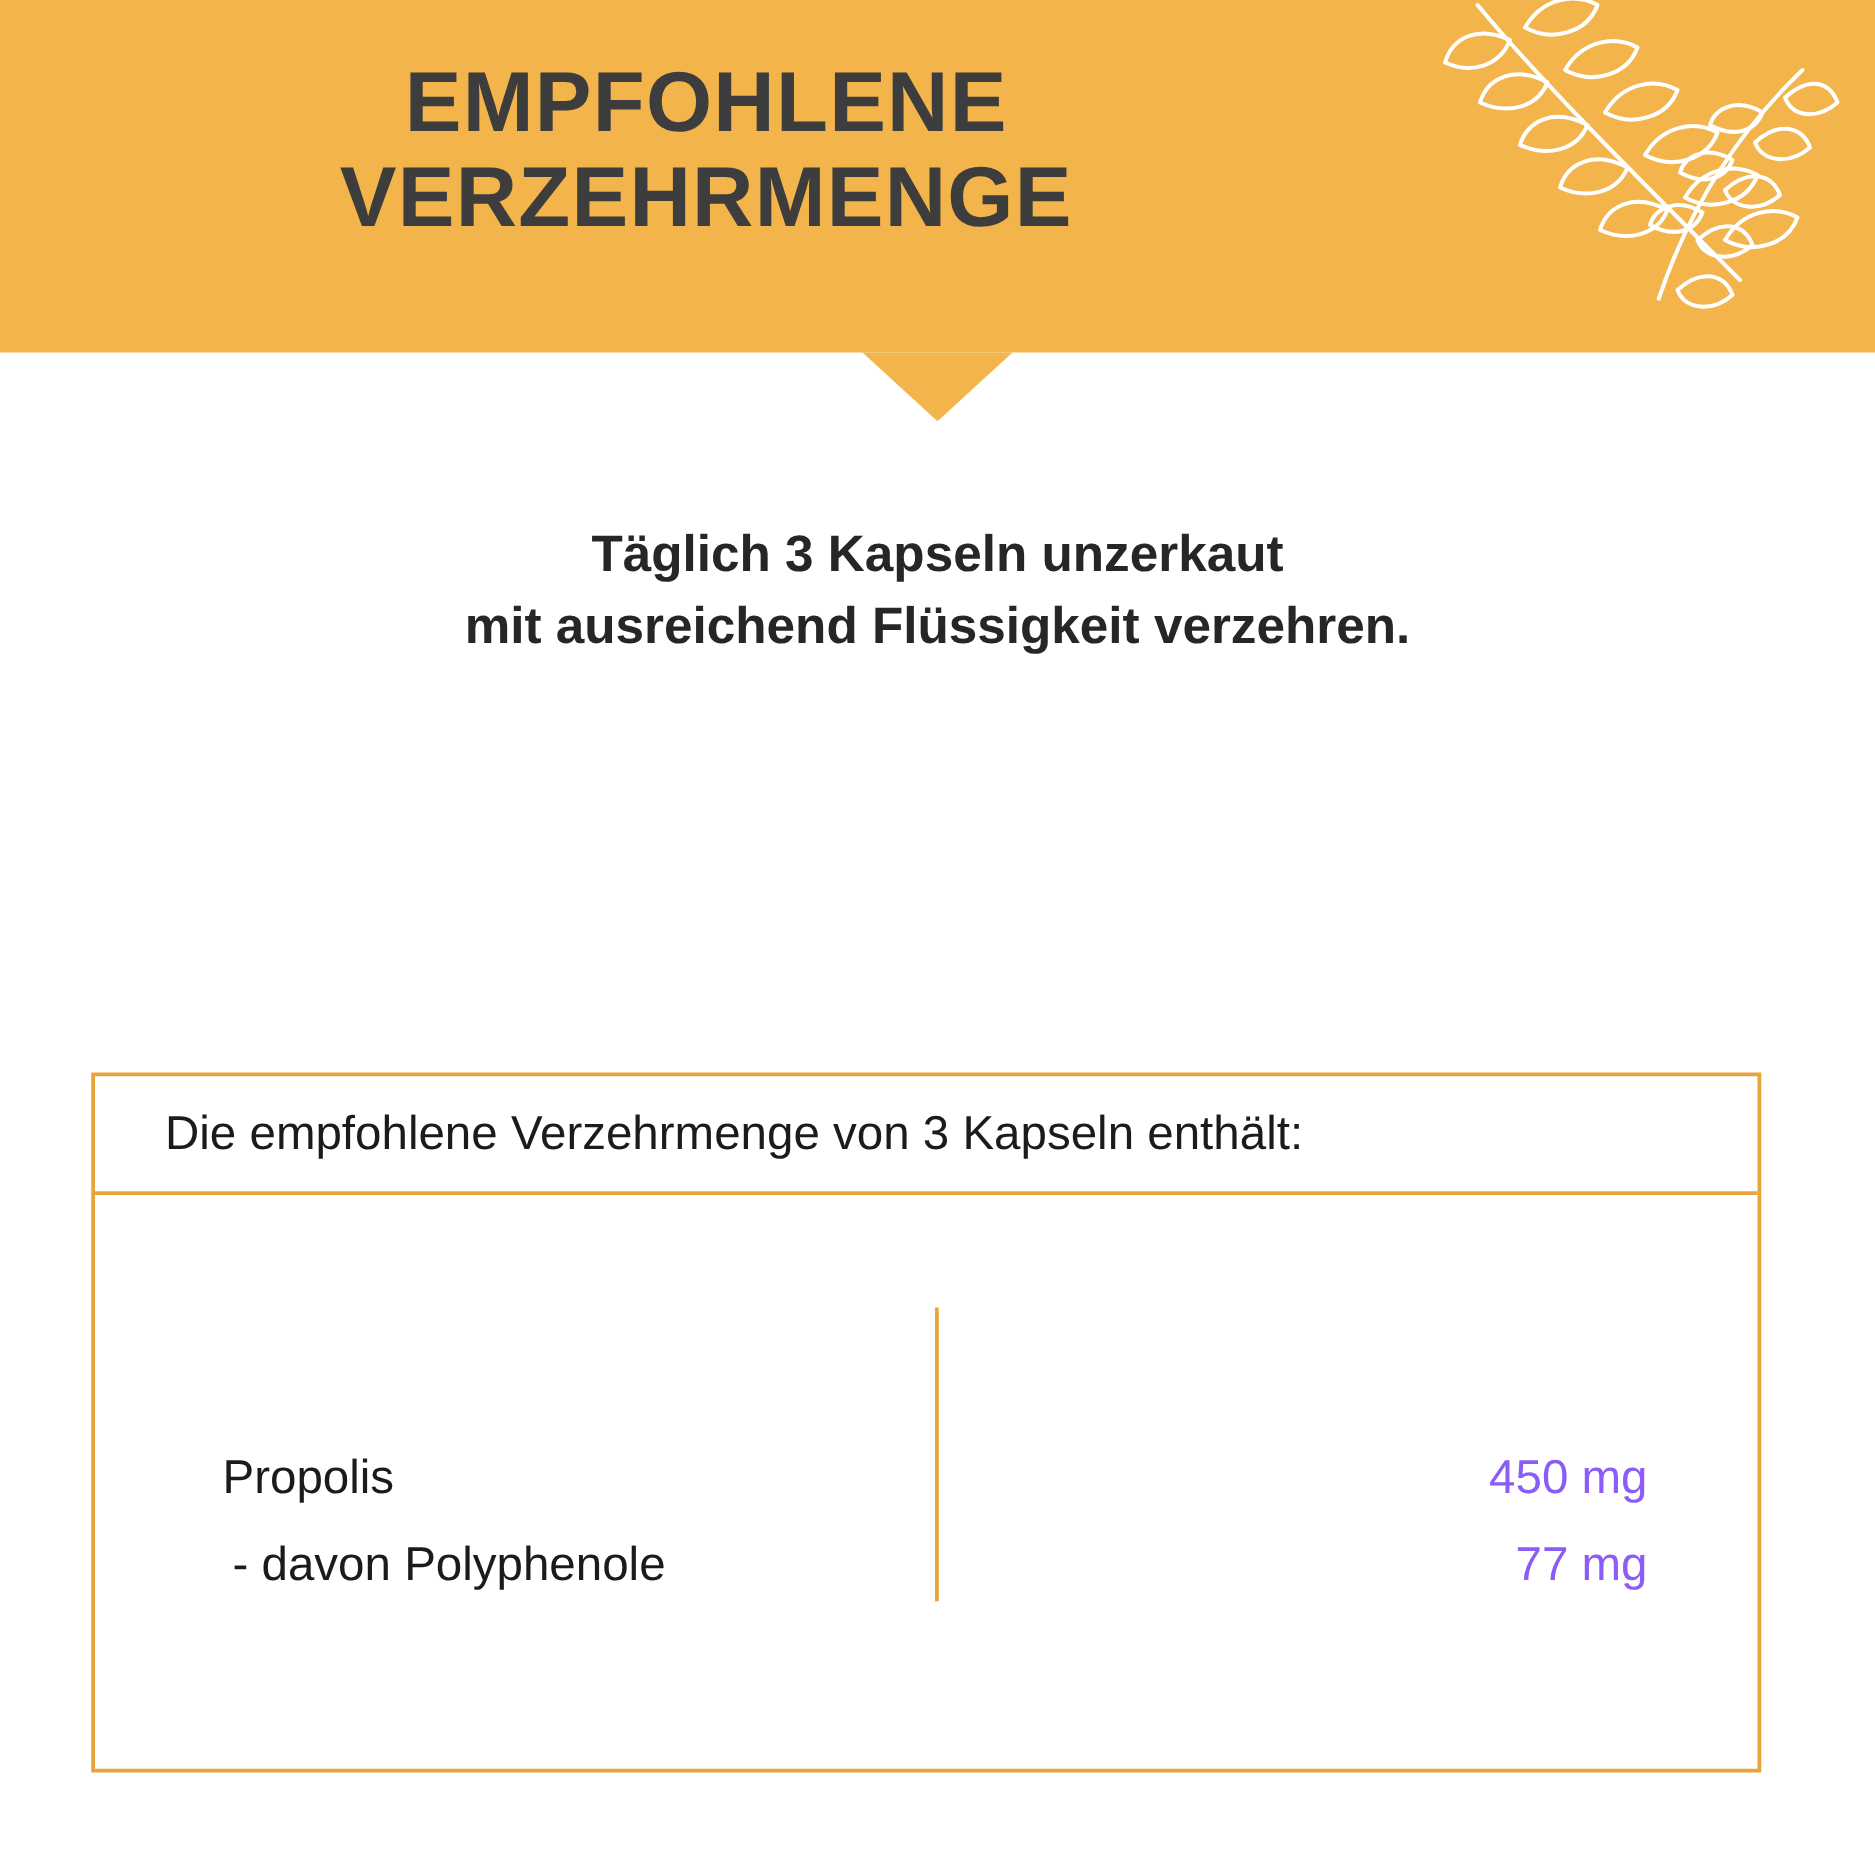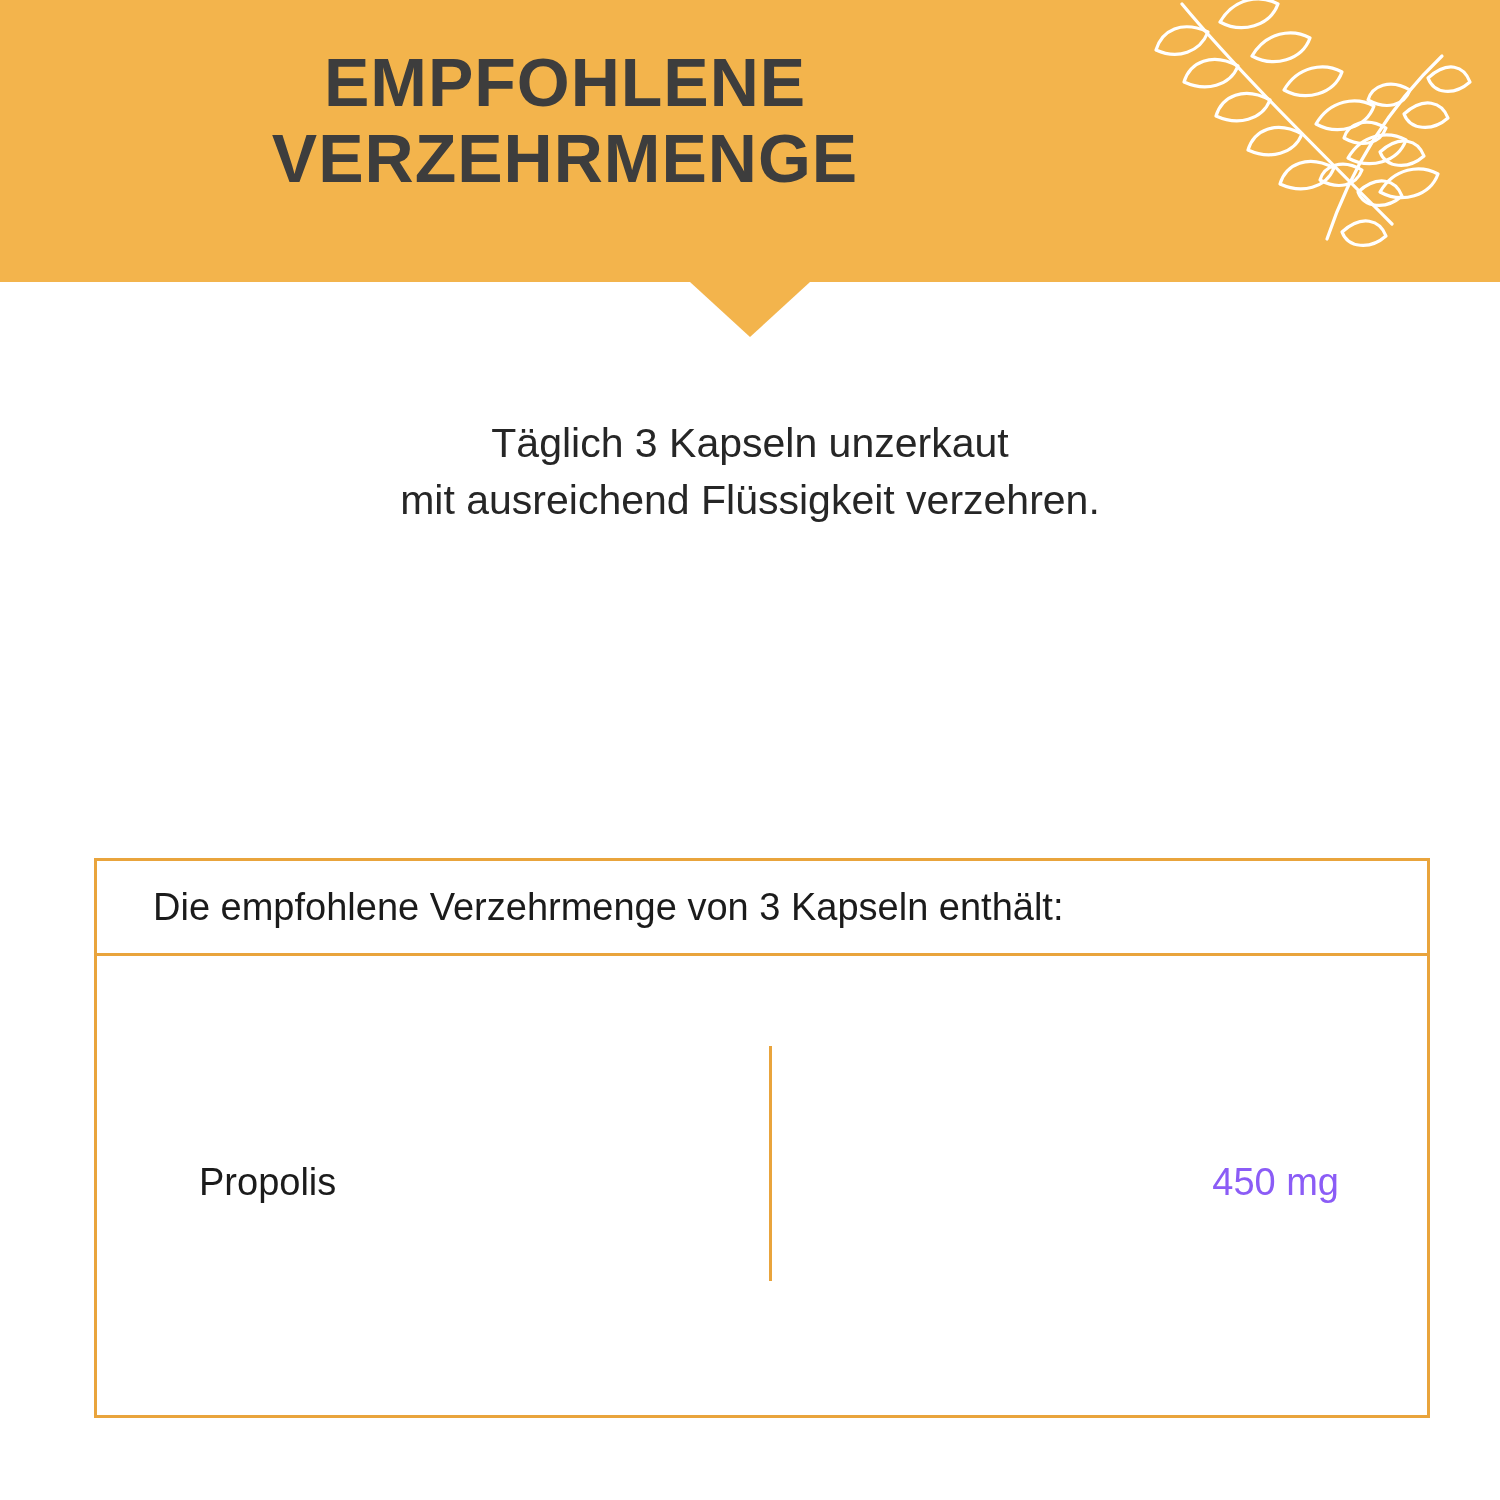--- a/index.html
+++ b/index.html
@@ -73,36 +73,36 @@
     top: 415px;
     width: 1500px;
     text-align: center;
   }
 
   .dosage {
     font-size: 41px;
     line-height: 1.4;
     color: #262626;
     white-space: pre-line;
-    font-weight: normal;
+    font-weight: bold;
   }
 
   .ingredients {
     margin-top: 58px;
     font-size: 41px;
     line-height: 1.42;
     color: #1b1b1b;
     white-space: pre-line;
     font-weight: normal;
   }
 
   
   .table-box {
     position: absolute;
-    left: 94px;
+    left: 73px;
     top: 858px;
     width: 1336px;
     height: 560px;
     border: 3px solid #e9a43c;
     box-sizing: border-box;
   }
 
   .table-head {
     height: 95px;
     border-bottom: 3px solid #e9a43c;
@@ -214,17 +214,21 @@
     <div class="table-head">
       <span class="table-head-label">Die empfohlene Verzehrmenge von 3 Kapseln enthält:</span>
     </div>
     <div class="table-body">
       <div class="divider"></div>
       <div class="rows">
         <div class="row">
           <span class="row-label">Propolis</span>
           <span class="row-value">450 mg</span>
         </div>
+        <div class="row sub">
+          <span class="row-label">- davon Polyphenole</span>
+          <span class="row-value">77 mg</span>
+        </div>
       </div>
     </div>
   </div>
 
 </div>
 
 </body></html>

